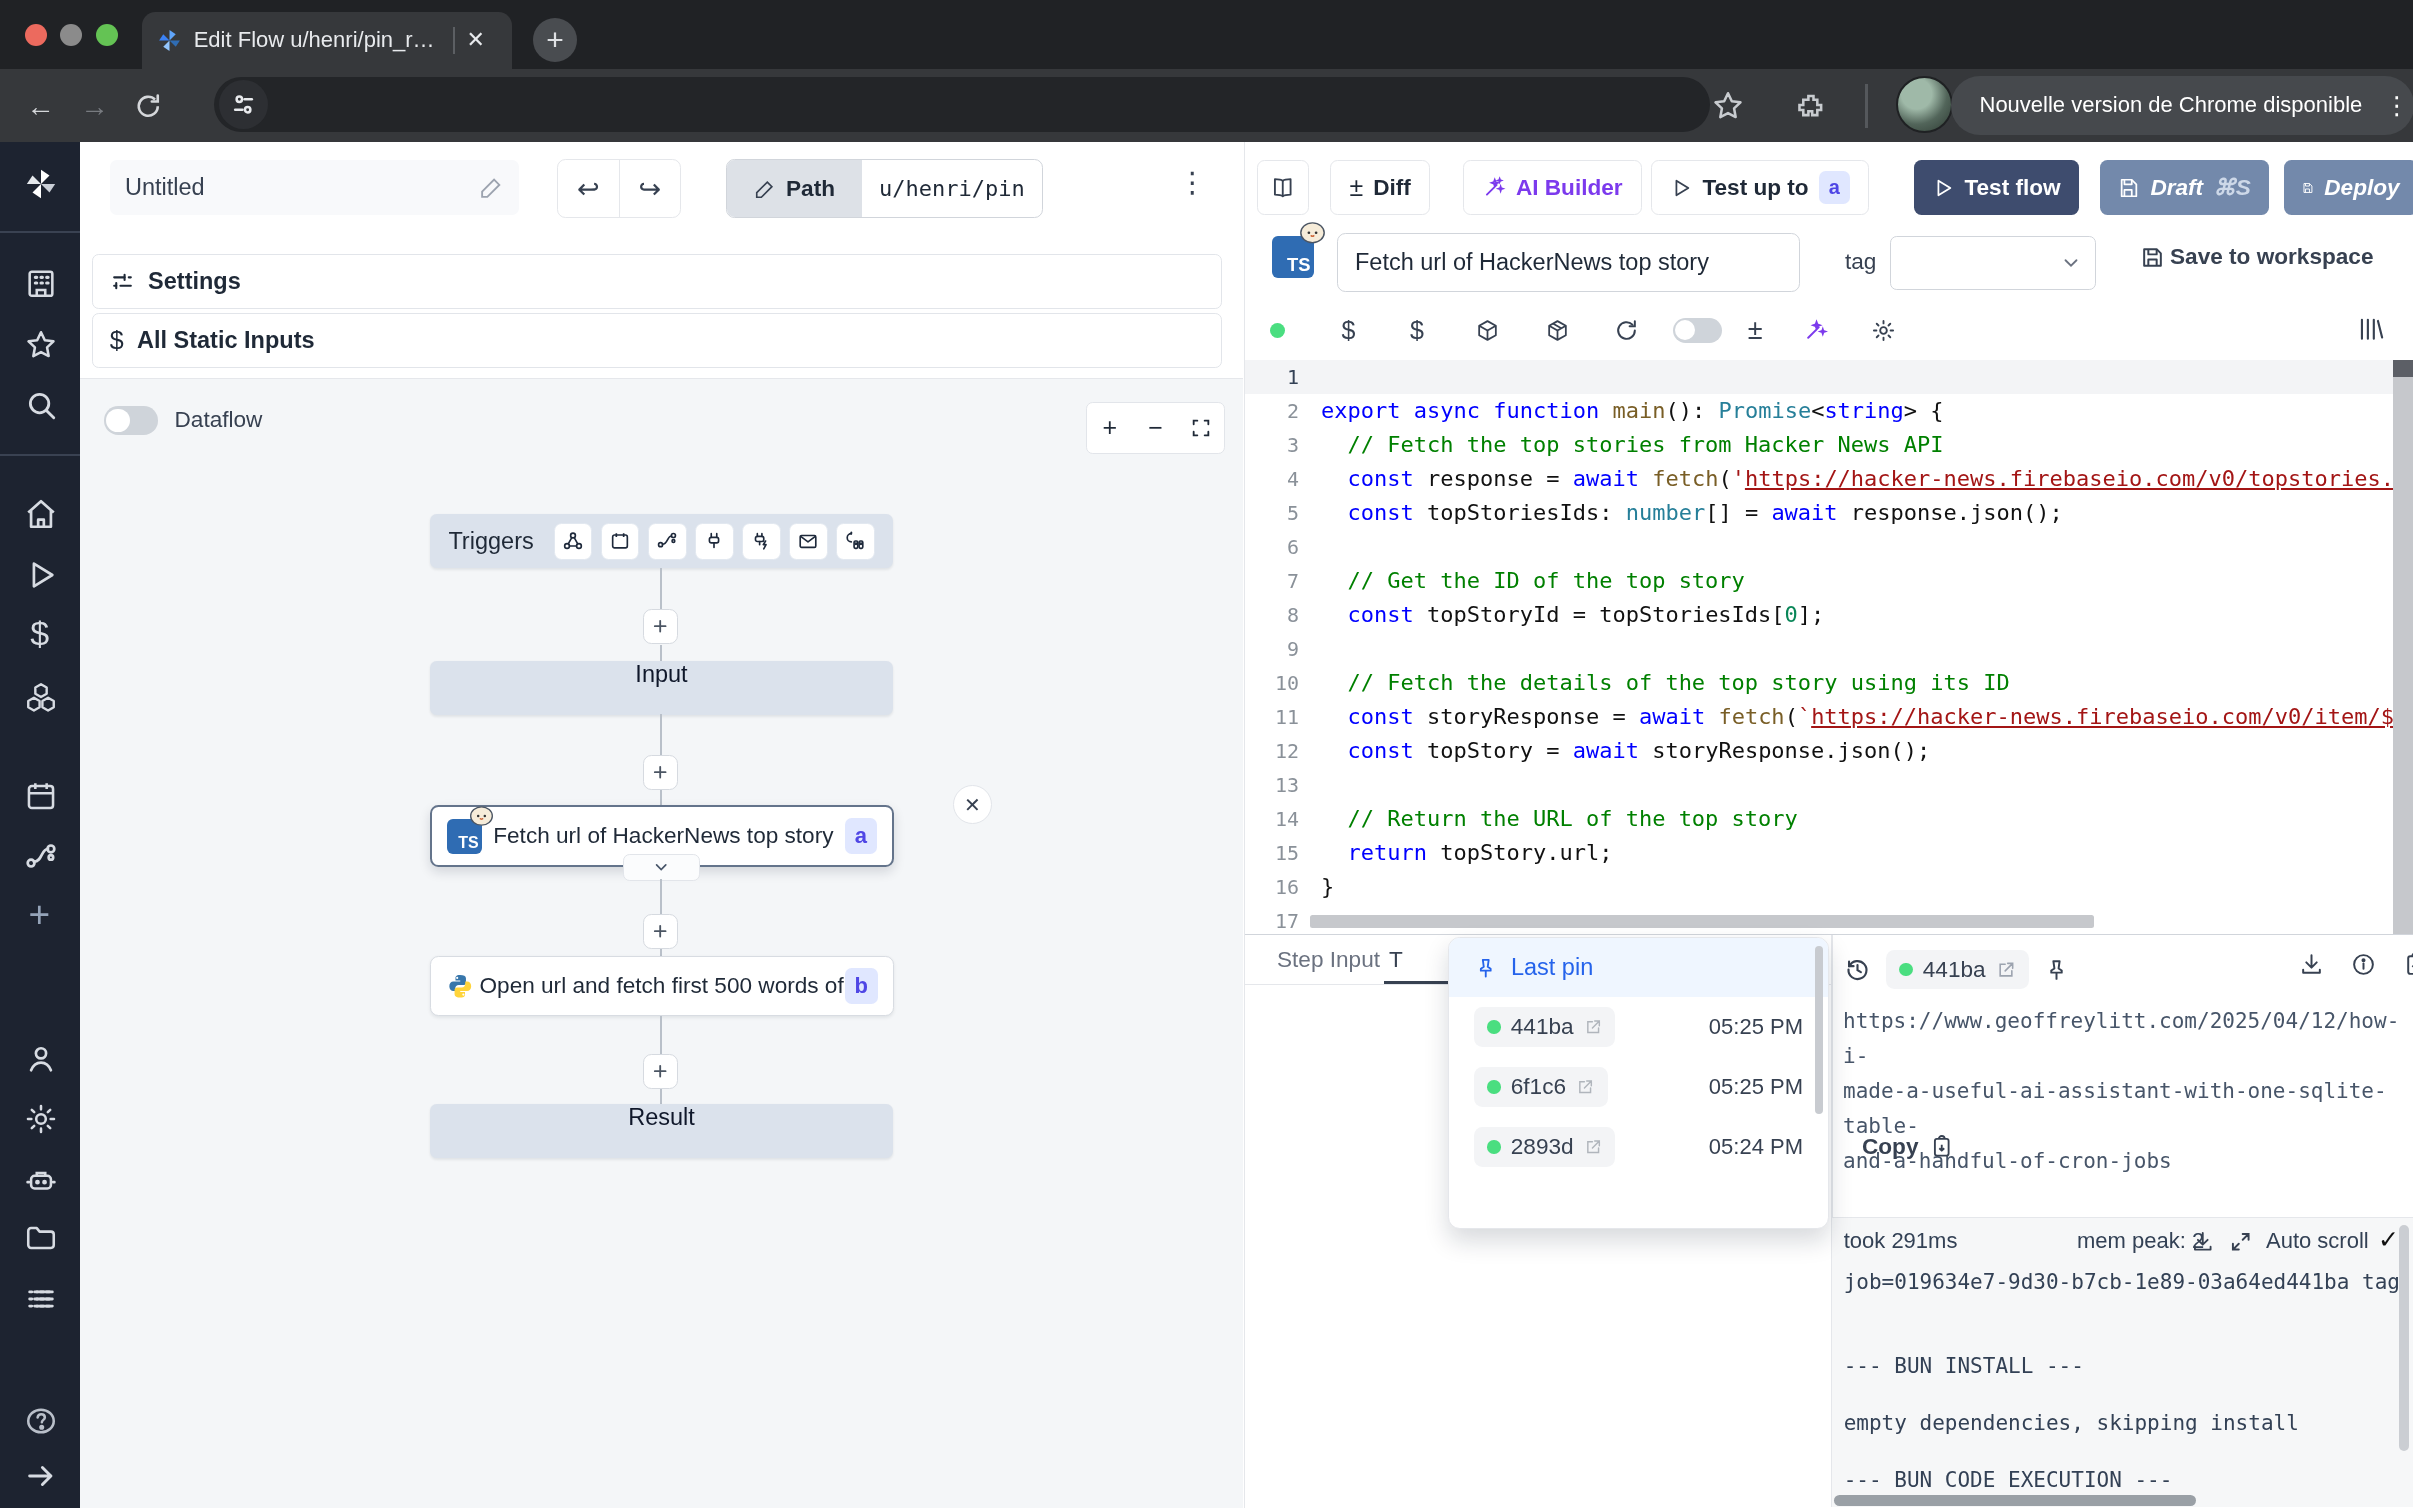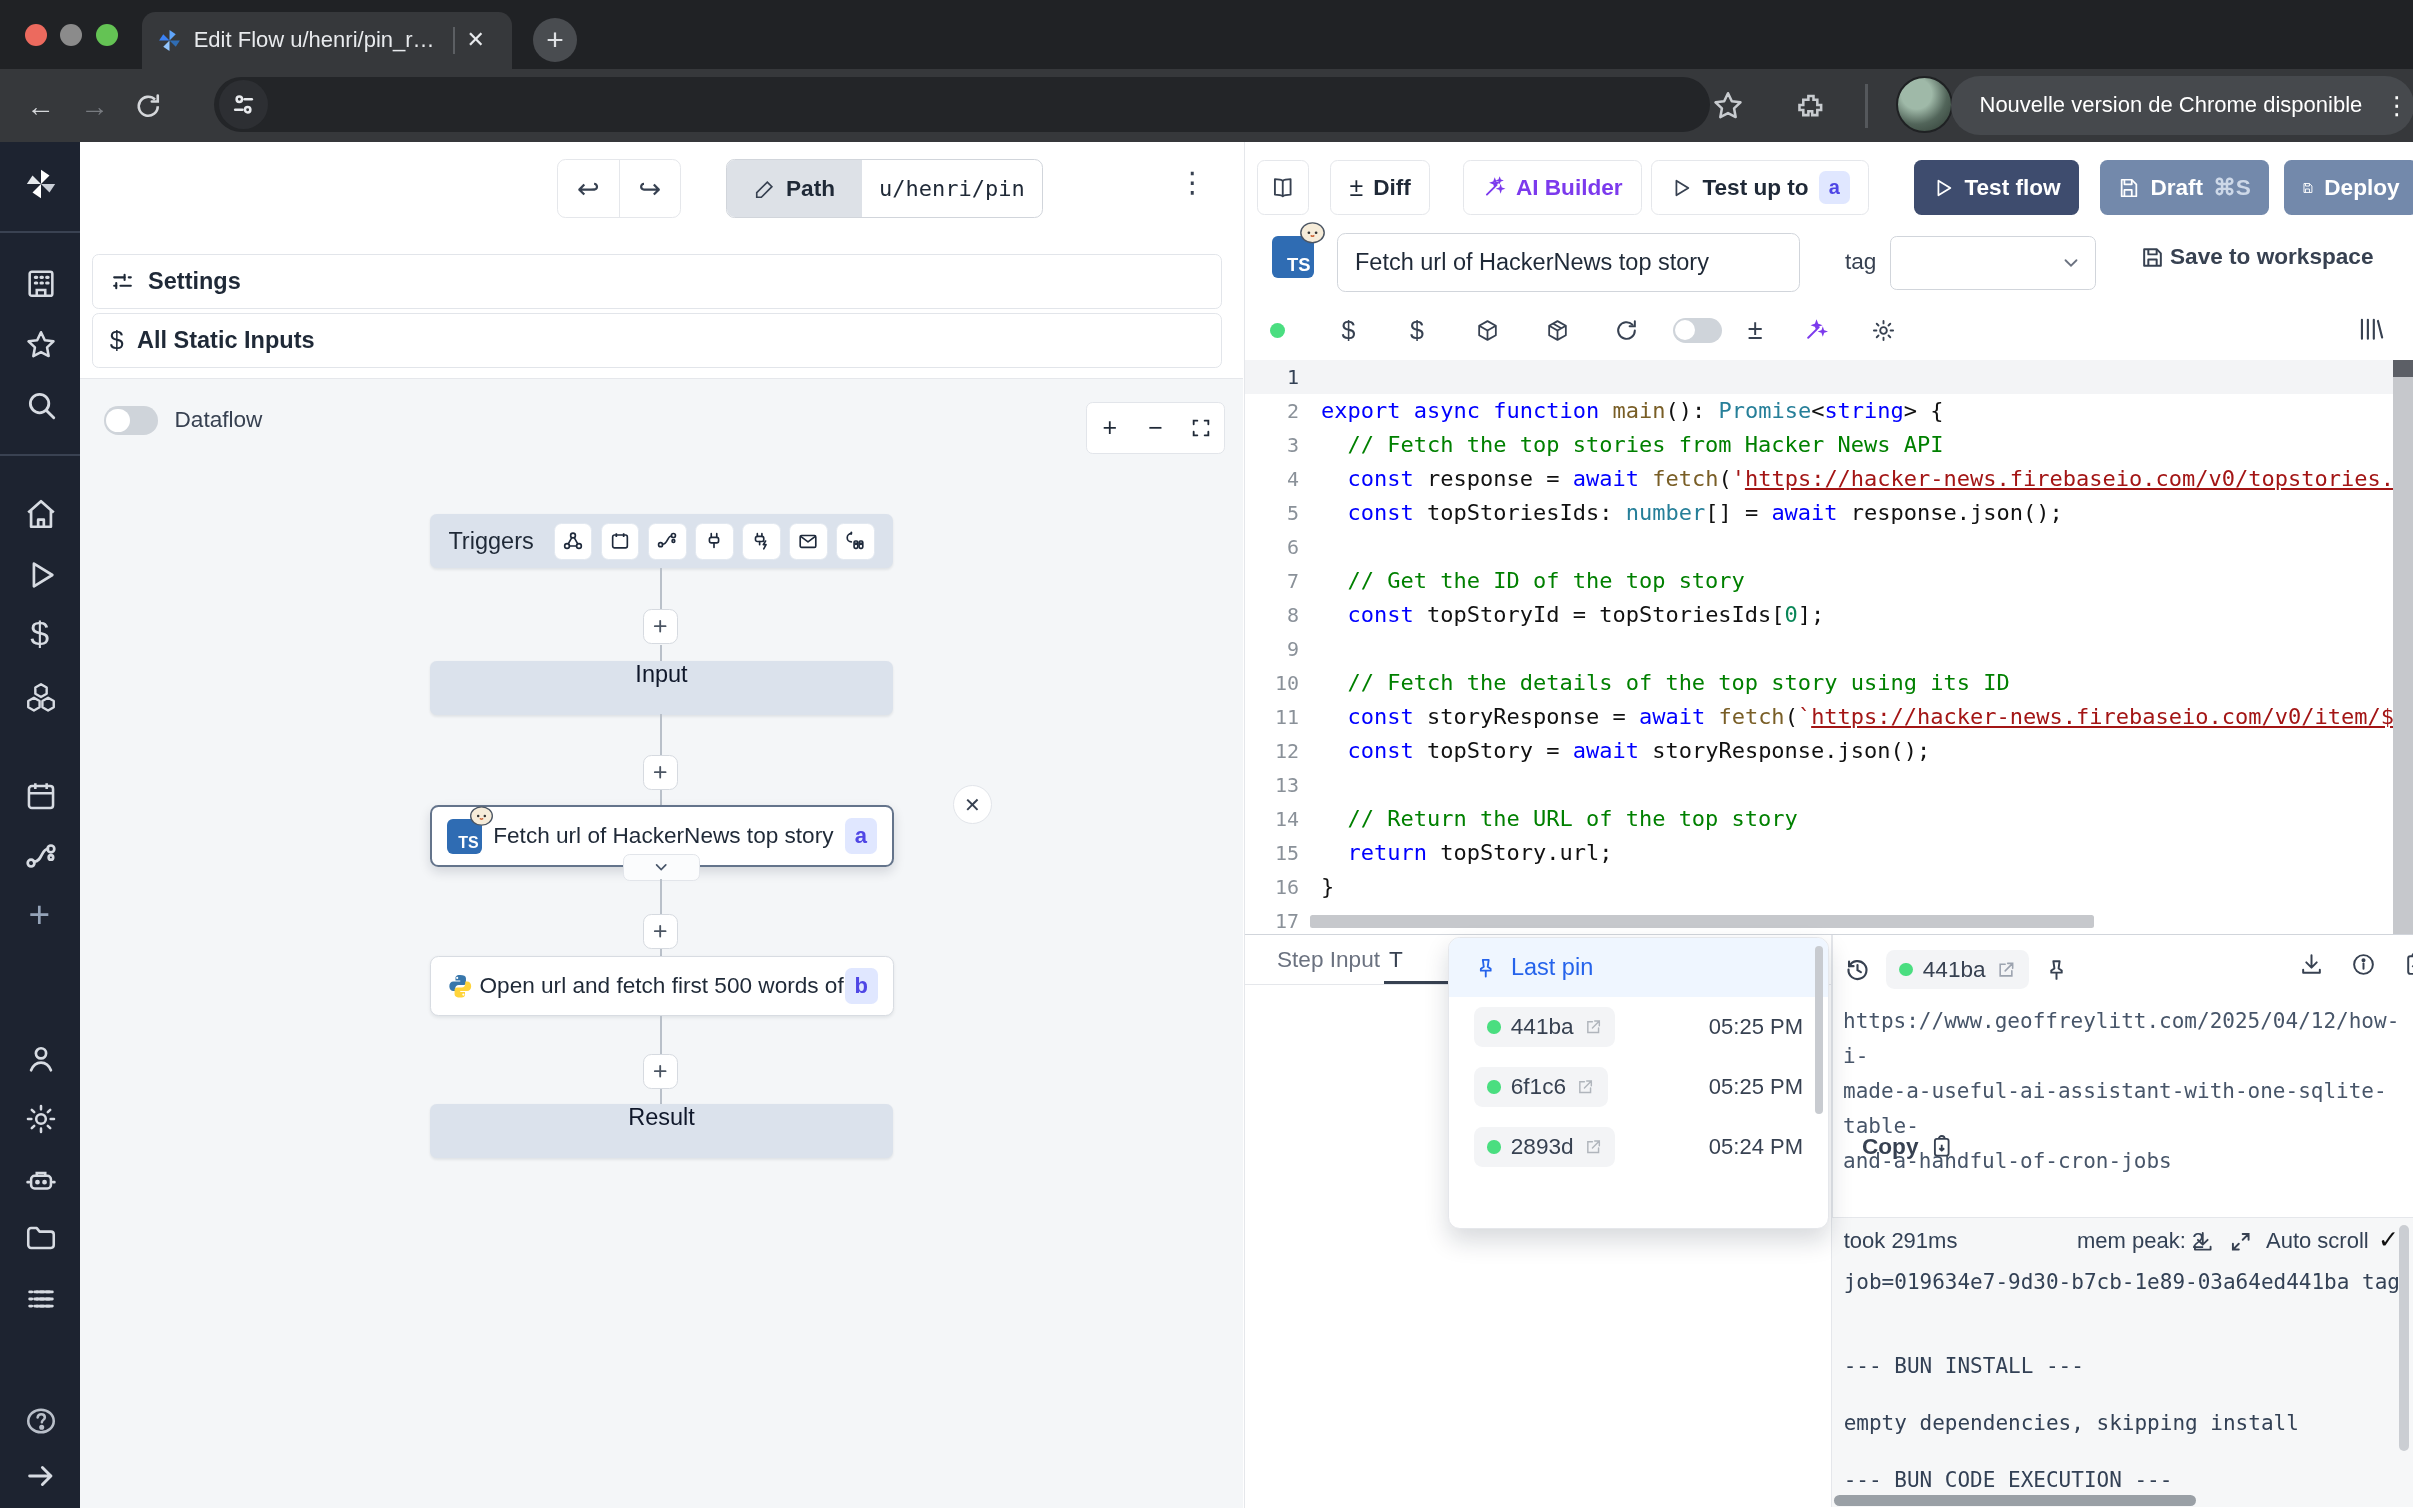--- a/index.html
+++ b/index.html
@@ -85,21 +85,21 @@
   .chevpill{position:absolute;left:543px;width:75px;height:25px;background:#fbfcfd;border:0.8px solid #e2e5ea;border-radius:6.7px;
             display:flex;align-items:center;justify-content:center;color:#475569;}
   .tsicon{width:35px;height:35px;background:#2f6cb3;border-radius:5.9px;position:relative;color:#fff;
           font-weight:700;font-size:16px;display:flex;align-items:flex-end;justify-content:flex-end;padding:0 3.4px 1.7px 0;box-sizing:border-box;}
 
   
   .rightpanel{left:1245px;top:142px;width:1168px;height:1366px;background:#fff;}
   .btn{display:flex;align-items:center;justify-content:center;gap:10px;height:55px;border-radius:7.5px;font-size:22.6px;
        font-weight:600;color:#1f2937;background:#fff;border:1.7px solid #e5e7eb;box-sizing:border-box;padding:0 18.4px;}
   .btn.dark{background:#3e4c6e;border:none;color:#fff;}
-  .btn.slate{background:#7389ab;border:none;color:#fff;}
+  .btn.slate{background:#7389ab;border:none;color:#fff;font-style:italic;}
   .btn.purple-text{color:#7c3aed;}
   .shortcut{color:#cdd8e8;font-weight:600;}
 
   .step-title-input{position:absolute;left:92px;top:91px;width:463px;height:59px;border:1.7px solid #d1d5db;border-radius:8.4px;
                     display:flex;align-items:center;padding:0 17px;box-sizing:border-box;font-size:23.5px;color:#1f2937;background:#fff;}
   .tagsel{position:absolute;left:645px;top:94px;width:206px;height:54px;border:1.7px solid #d1d5db;border-radius:6.7px;background:#fff;
           display:flex;align-items:center;justify-content:flex-end;padding:0 13.4px;box-sizing:border-box;color:#6b7280;}
   .edbar-ico{color:#374151;display:flex;align-items:center;justify-content:center;}
 
   
@@ -311,20 +311,28 @@
     <span class="sb-ico" style="top:1317px;">
       <svg width="34" height="34" viewBox="0 0 24 24" fill="none" stroke="currentColor" stroke-width="2.1" stroke-linecap="round" stroke-linejoin="round">
         <path d="M4 12h15M13 6l6 6-6 6"></path>
       </svg>
     </span>
   </div>
 
   <div class="abs flowpanel">
 
     <div class="fp-toolbar">
+      <div class="name-input">
+        <span>Untitled</span>
+        <span>
+          <svg width="25" height="25" viewBox="0 0 24 24" fill="none" stroke="#9ca3af" stroke-width="1.8">
+            <path d="M14.5 4.5l5 5L8 21H3v-5z"></path>
+          </svg>
+        </span>
+      </div>
       <div class="undo-redo">
         <span class="ur-btn">↩</span>
         <span class="ur-btn">↪</span>
       </div>
       <div class="path-chip">
         <span class="path-left">
           <svg width="22" height="22" viewBox="0 0 24 24" fill="none" stroke="#374151" stroke-width="1.8">
             <path d="M14.5 4.5l5 5L8 21H3v-5z"></path>
           </svg>
           <span>Path</span>

